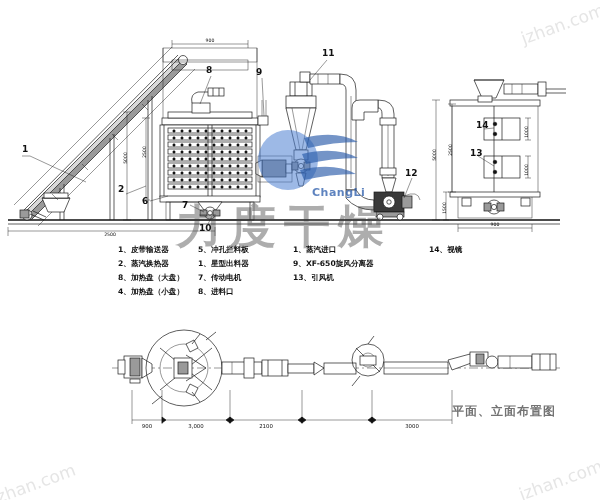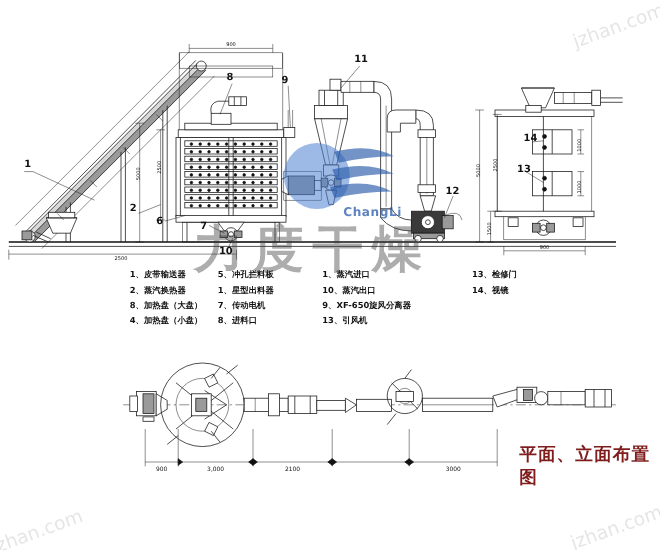--- a/index.html
+++ b/index.html
@@ -23,22 +23,22 @@
   .legend{position:absolute;left:118px;top:244px;width:430px;
           display:flex;gap:0px;}
   .legcol{display:flex;flex-direction:column;gap:3px;}
   .legcol.c1{width:80px;}
   .legcol.c2{width:95px;}
   .legcol.c3{width:118px;}
   .legcol.c4{width:110px;margin-left:18px;}
   .legitem{font-family:"DejaVu Sans","Liberation Sans",sans-serif;
            font-size:7.6px;color:#111;font-weight:bold;line-height:11px;white-space:nowrap;}
 
-  .title-plan{position:absolute;left:472px;top:403px;font-size:16px;font-weight:bold;
-              color:#7f1d1d;letter-spacing:1px;font-family:"DejaVu Sans","Liberation Sans",sans-serif;}
+  .title-plan{position:absolute;left:452px;top:403px;font-size:12px;font-weight:bold;
+              color:#737373;letter-spacing:1px;font-family:"DejaVu Sans","Liberation Sans",sans-serif;}
 
   .wm-center{position:absolute;left:176px;top:196px;font-size:46px;font-weight:bold;
              color:rgba(60,60,60,0.42);letter-spacing:8px;
              font-family:"DejaVu Serif","Liberation Serif",serif;pointer-events:none;text-align:center;}
   .wm-corner{position:absolute;font-size:17px;color:rgba(170,170,170,0.30);
              font-family:"DejaVu Sans","Liberation Sans",sans-serif;
              transform:rotate(-20deg);pointer-events:none;white-space:nowrap;}
   .wm-tr{right:-6px;top:14px;}
   .wm-br{right:-4px;bottom:10px;}
   .wm-bl{left:-10px;bottom:6px;}
@@ -514,25 +514,23 @@
       <div class="legitem">4、加热盘（小盘）</div>
     </div>
     <div class="legcol c2">
       <div class="legitem">5、冲孔拦料板</div>
       <div class="legitem">1、星型出料器</div>
       <div class="legitem">7、传动电机</div>
       <div class="legitem">8、进料口</div>
     </div>
     <div class="legcol c3">
       <div class="legitem">1、蒸汽进口</div>
-      <div class="legitem">10、蒸汽出口</div>
       <div class="legitem">9、XF-650旋风分离器</div>
       <div class="legitem">13、引风机</div>
     </div>
     <div class="legcol c4">
-      <div class="legitem">13、检修门</div>
       <div class="legitem">14、视镜</div>
     </div>
   </div>
 
   <div class="title-plan">平面、立面布置图</div>
 
 </div>
 
 </body></html>

